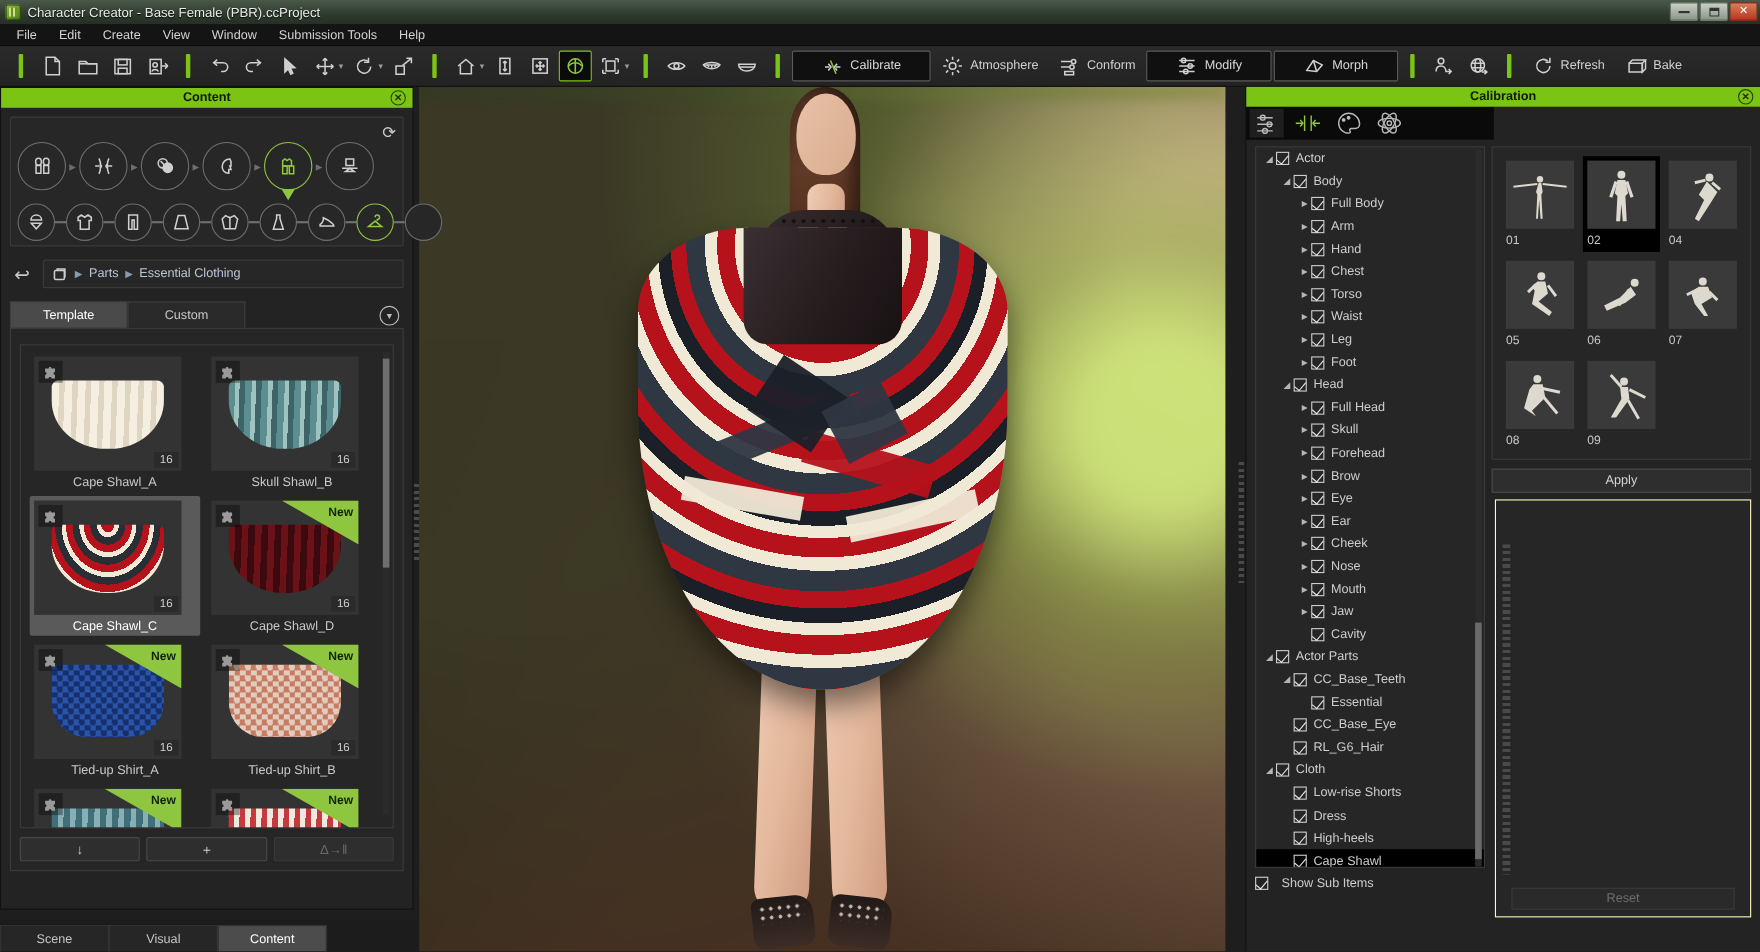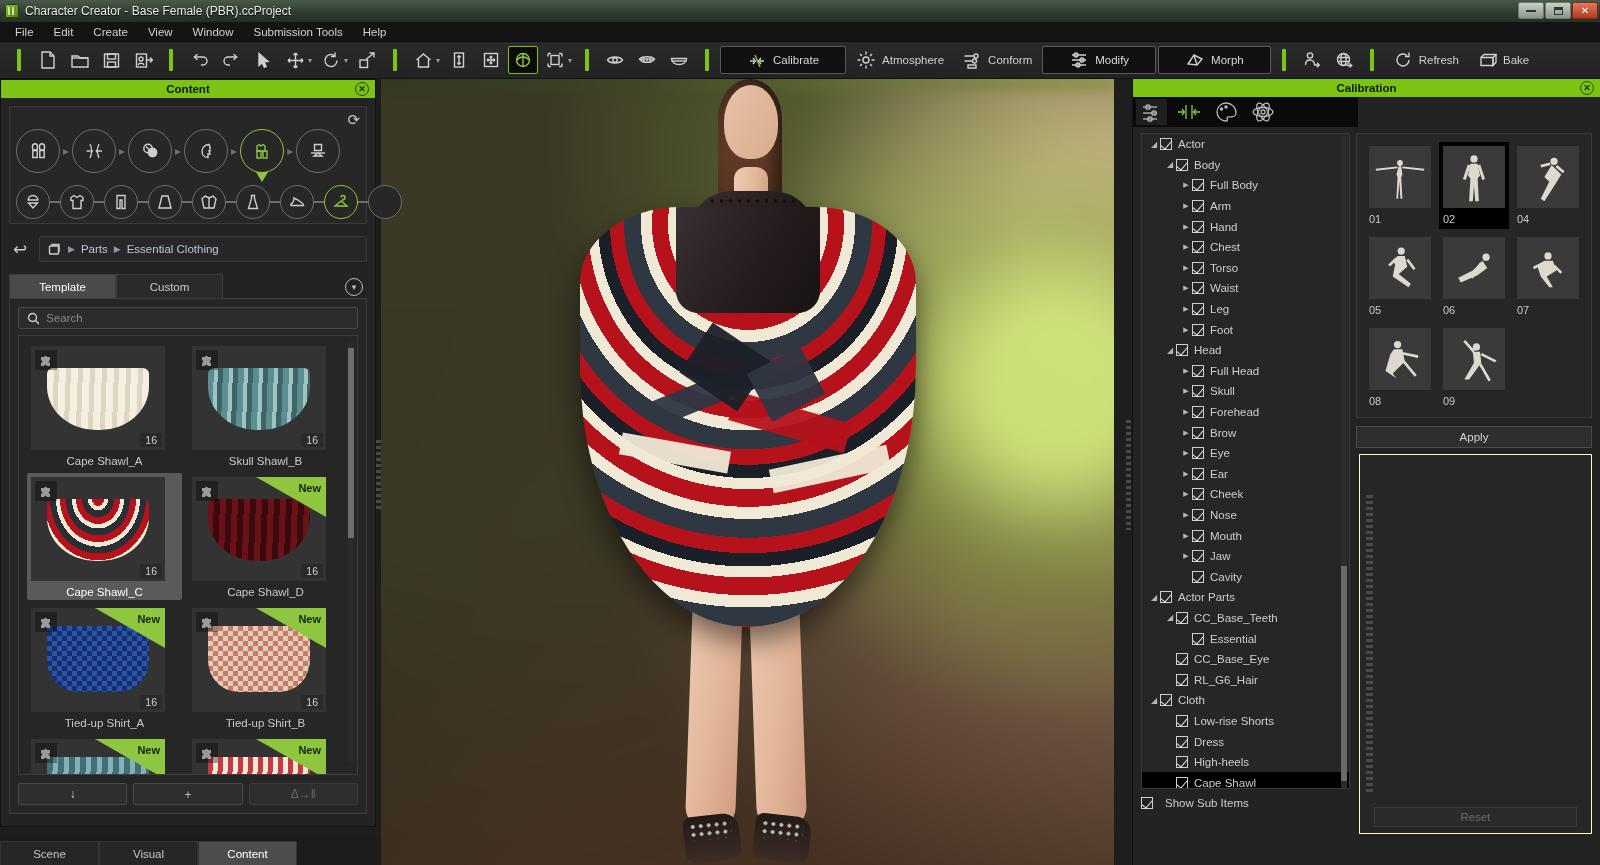--- a/index.html
+++ b/index.html
@@ -645,27 +645,20 @@
         </div>
       </div>
 
       <div class="tabs">
         <div class="tab active">Template</div>
         <div class="tab">Custom</div>
         <div class="tab-exp">▼</div>
       </div>
 
       <div class="search-area">
-        <div class="search">
-          <svg class="ic" style="width:13px;height:13px;">
-            <circle cx="5.5" cy="5.5" r="4"></circle>
-              <path d="M8.6 8.6L12 12"></path>
-          </svg>
-          <input placeholder="Search" style="">
-        </div>
         <div class="grid-wrap">
           <div class="grid" id="asset-grid">
               <div class="cell">
                 <div class="thumb">
                   <div class="sh shA"></div>
                   <div class="puzzle">
                     <svg class="ic" style="width:14px;height:13px;stroke:none;fill:#9a9a9a" viewBox="0 0 14 13">
                       <path d="M2 3h3.2a1.3 1.3 0 012.6 0H11v3.2a1.3 1.3 0 000 2.6V12H7.8a1.3 1.3 0 00-2.6 0H2V8.8a1.3 1.3 0 000-2.6z"></path>
                     </svg>
                   </div>

